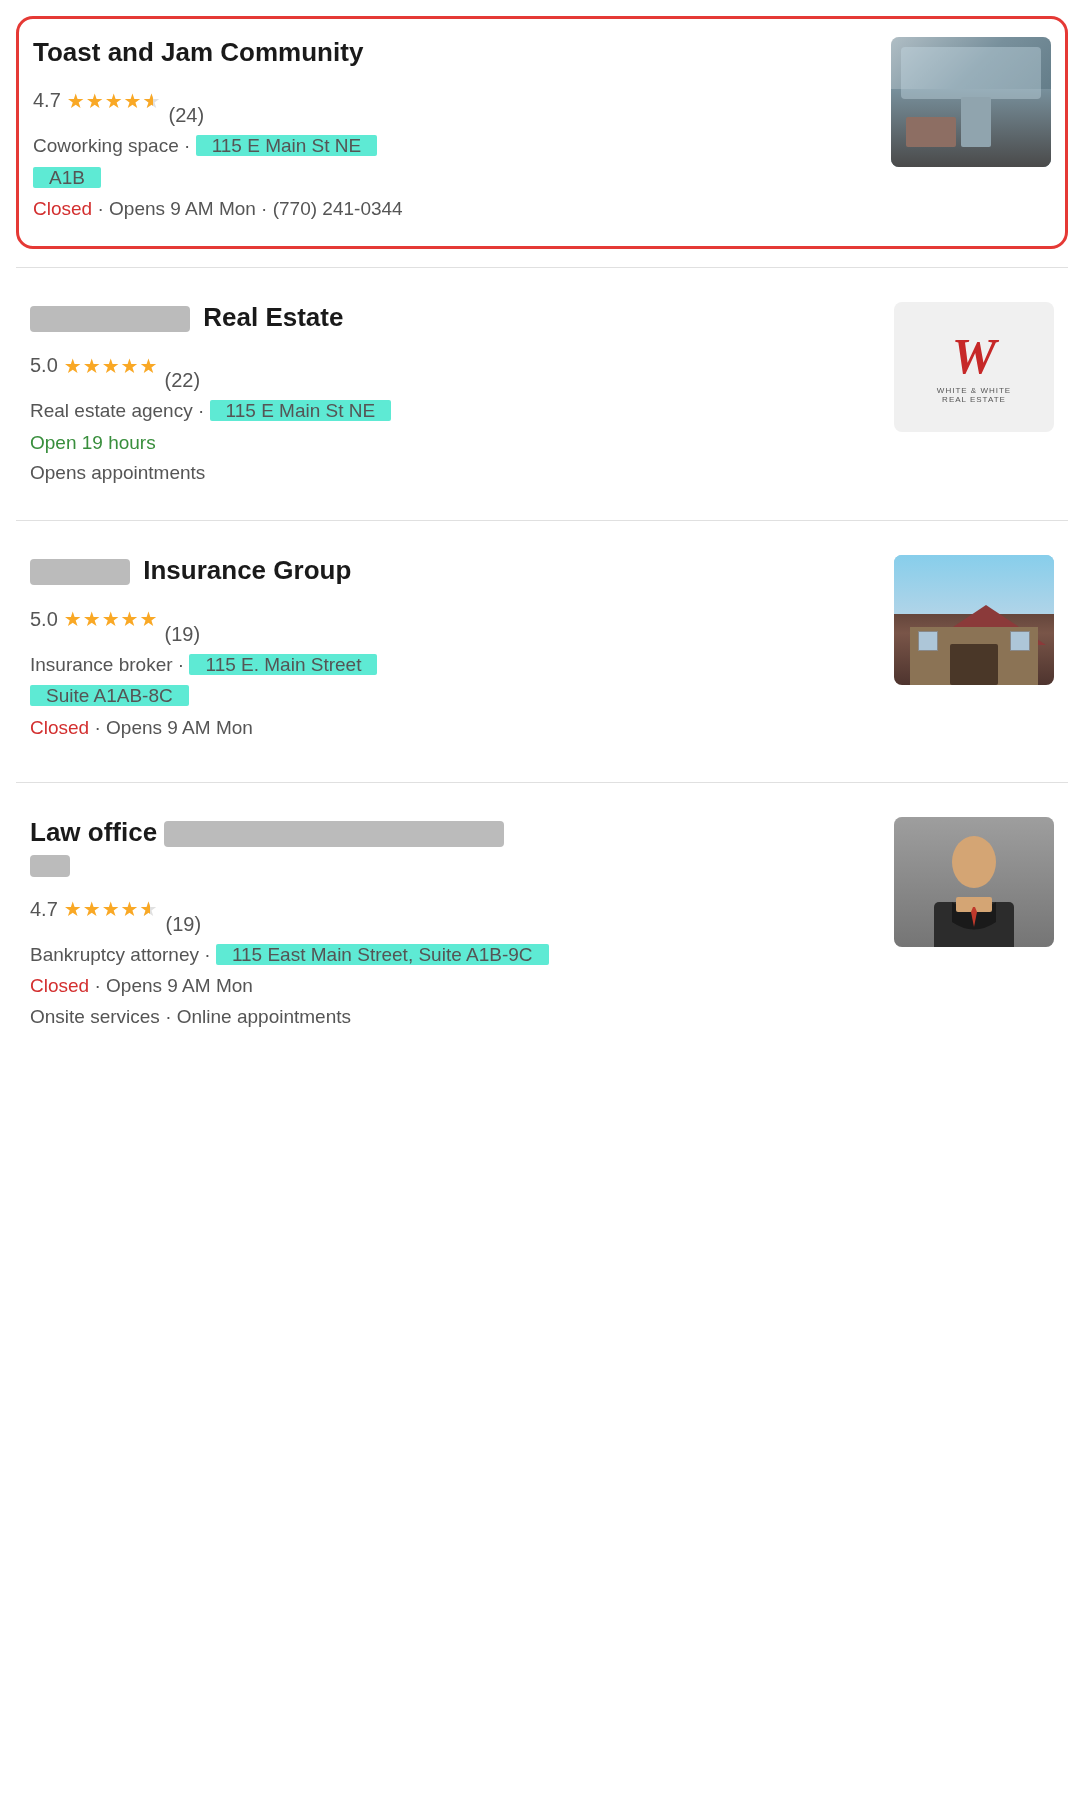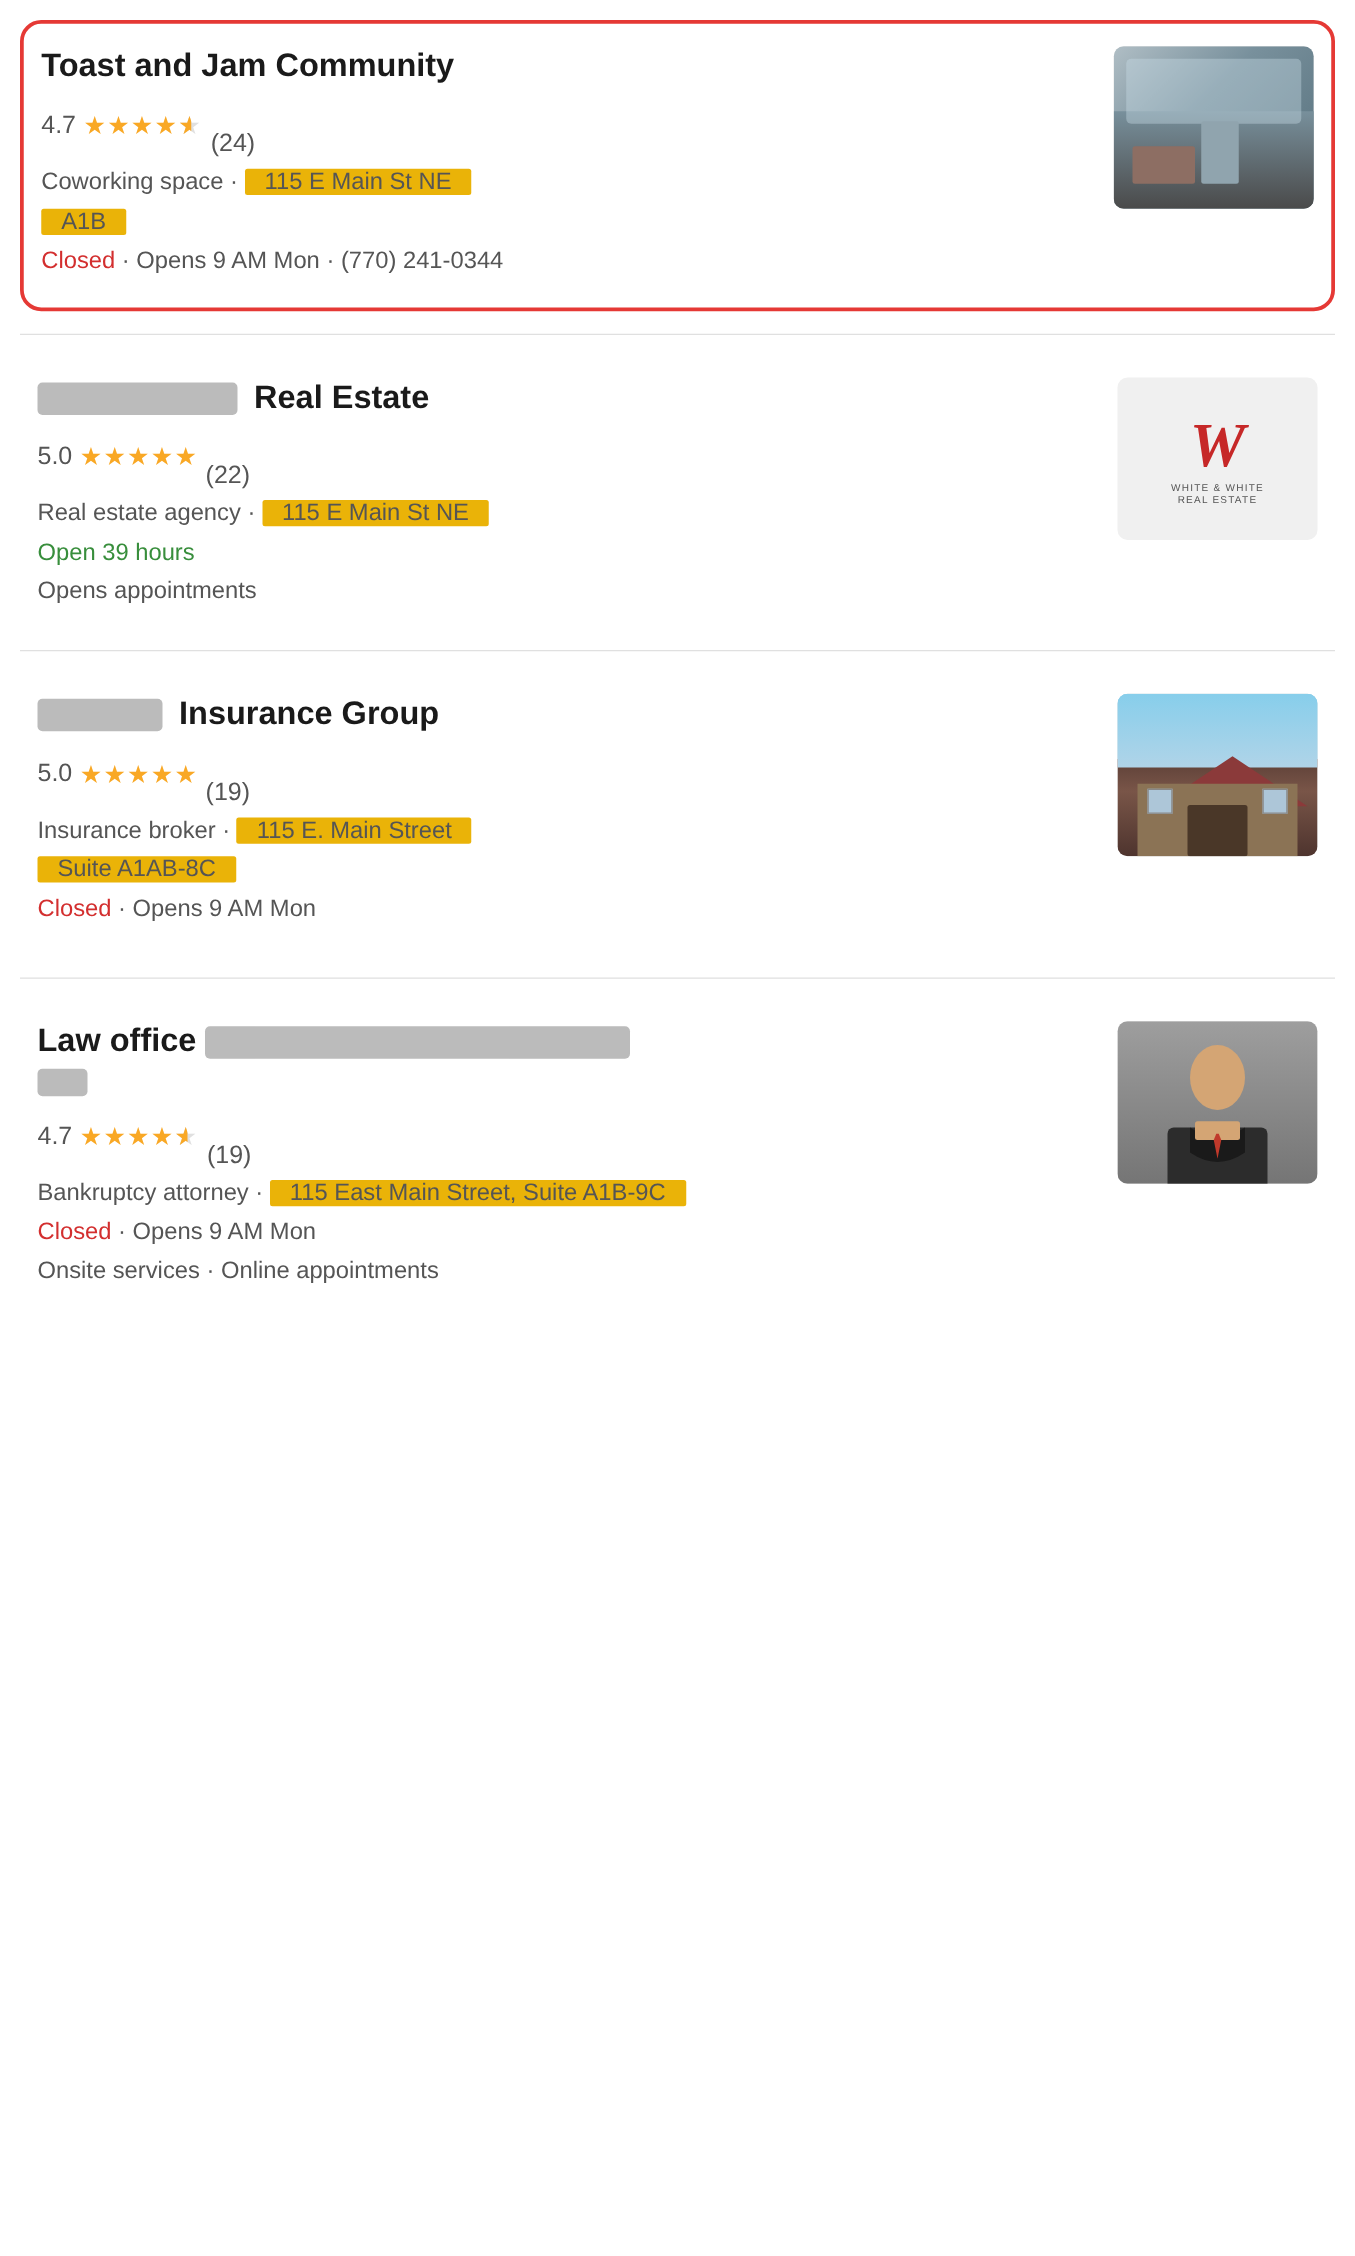--- a/index.html
+++ b/index.html
@@ -75,21 +75,21 @@
       font-size: 20px;
       margin-top: 30px;
     }
     .info-row {
       font-size: 19px;
       color: #555;
       margin-bottom: 5px;
       line-height: 1.4;
     }
     .highlight-yellow {
-      background-color: #eab308;
+      background-color: #5eead4;
       padding: 0 16px;
       border-radius: 2px;
     }
     .status-closed {
       color: #d32f2f;
       font-size: 19px;
     }
     .status-open {
       color: #388e3c;
       font-size: 19px;
@@ -214,21 +214,21 @@
     </div>
     <div class="rating-row">
       <span class="rating-value">5.0</span>
       <span class="stars">★★★★★</span>
       <span class="review-count">(22)</span>
     </div>
     <div class="info-row">
       <span>Real estate agency</span> · <span class="highlight-yellow">115 E Main St NE</span>
     </div>
     <div class="info-row">
-      <span class="status-open">Open 39 hours</span>
+      <span class="status-open">Open 19 hours</span>
     </div>
     <div class="online-appt">Opens appointments</div>
   </div>
   <div class="logo-box">
     <div>
       <div class="logo-text" style="font-family:'Times New Roman',serif;font-size:50px;color:#c62828;font-style:italic;font-weight:bold;">W</div>
       <div class="logo-subtext" style="font-size:8px;letter-spacing:1px;color:#555;text-align:center;">WHITE &amp; WHITE<br>REAL ESTATE</div>
     </div>
   </div>
 </div>

